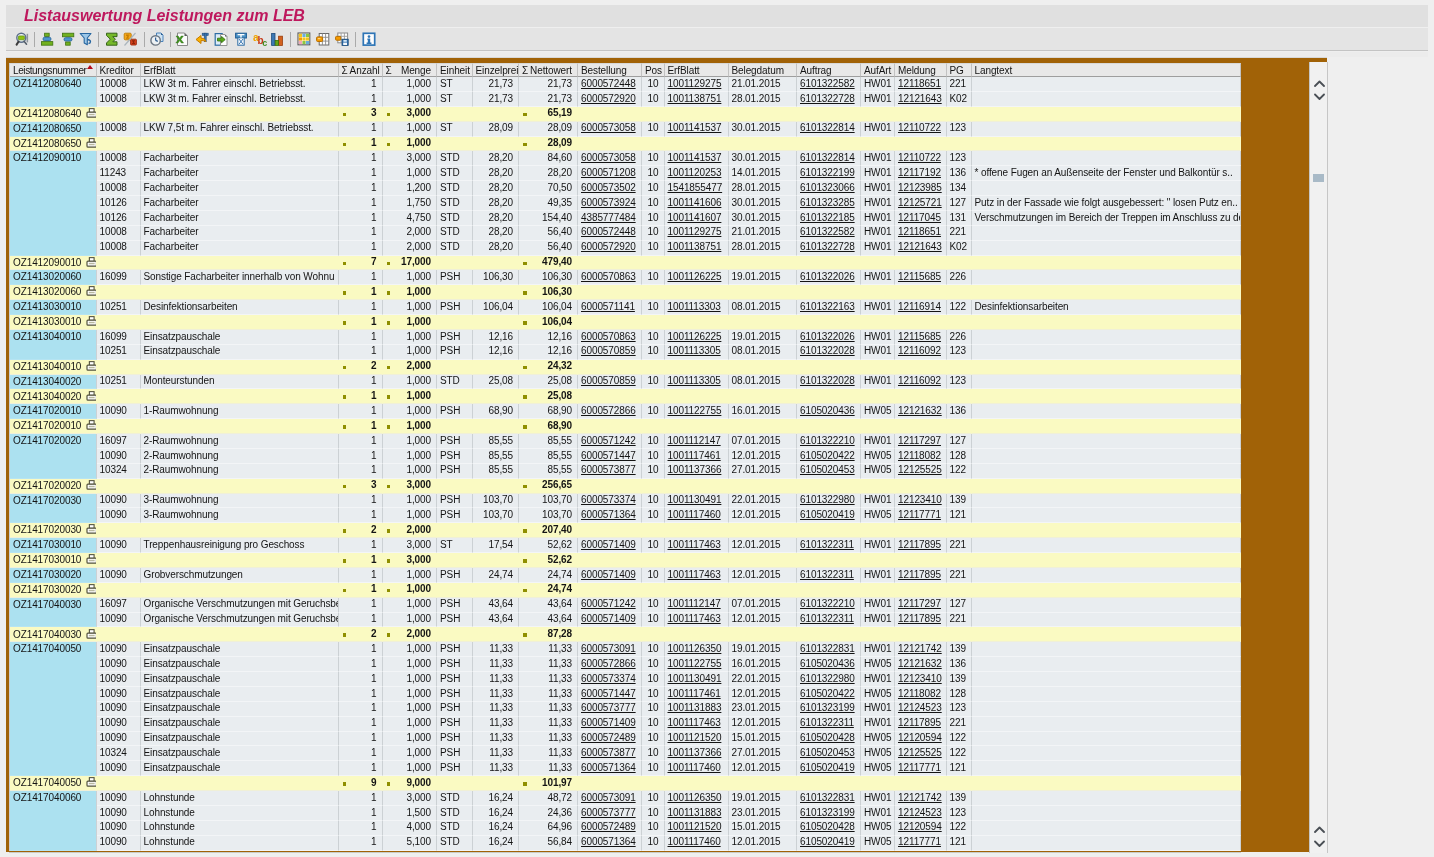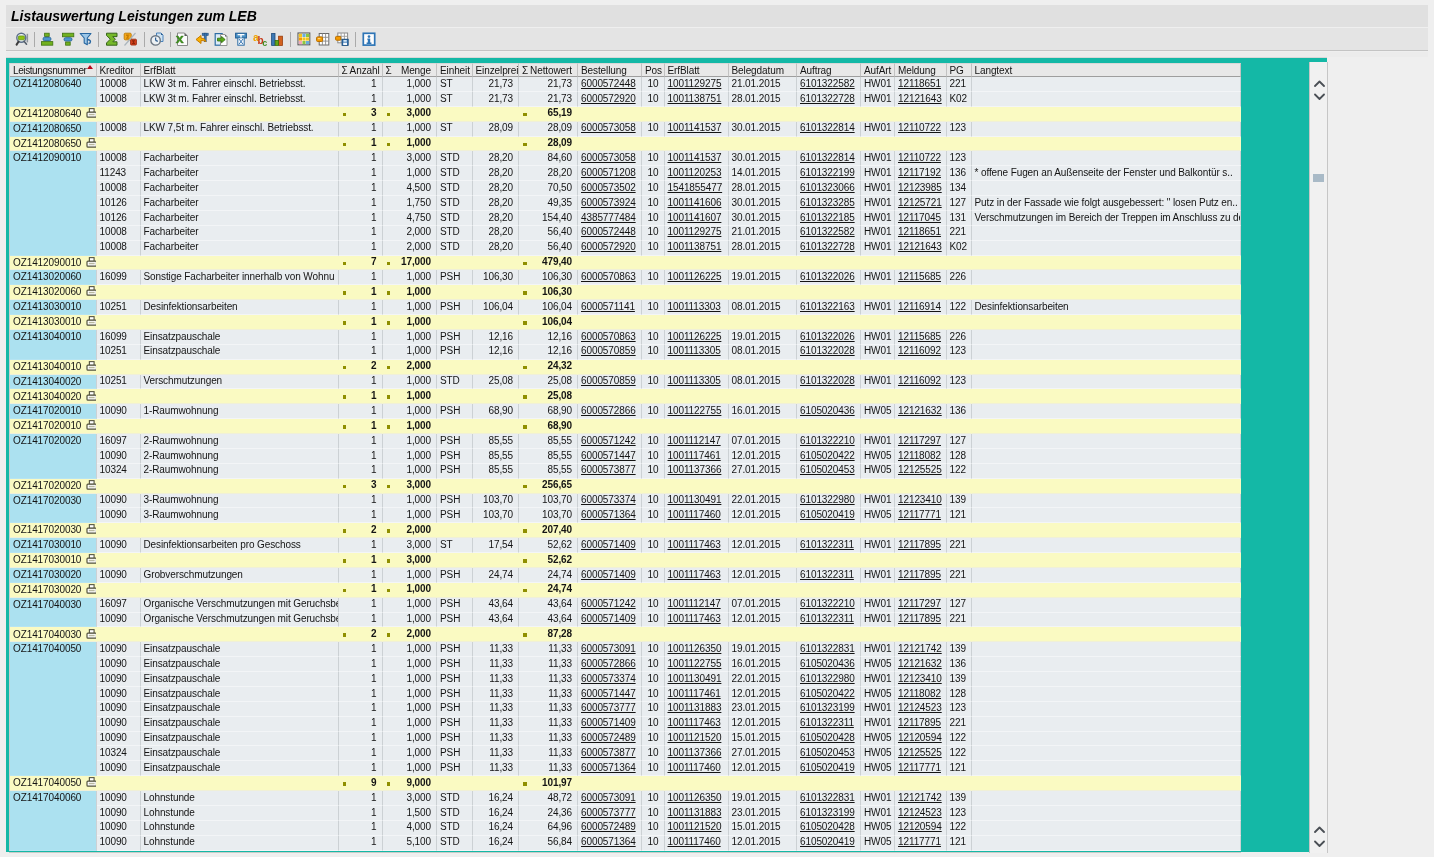--- a/index.html
+++ b/index.html
@@ -1,24 +1,24 @@
 <!DOCTYPE html>
 <html><head><meta charset="utf-8"><title>Listauswertung Leistungen zum LEB</title>
 <style>
 *{margin:0;padding:0;box-sizing:border-box}
 html,body{width:1434px;height:857px;overflow:hidden}
 body{font-family:"Liberation Sans",sans-serif;background:#efefef;position:relative}
 #titlebar{position:absolute;left:6px;top:5px;width:1422px;height:22px;background:#e0e0e0;
- font-size:14px;font-weight:bold;font-style:italic;color:#000000;line-height:22px;padding-left:5px}
+ font-size:16px;font-weight:bold;font-style:italic;color:#be185d;line-height:22px;padding-left:18px}
 #toolbar{position:absolute;left:6px;top:28px;width:1422px;height:23px;background:#e4e4e4;
  border-bottom:1px solid #c4c4c4}
 #toolbar svg.ic{position:absolute;top:4px}
 .tsep{position:absolute;top:4px;width:1px;height:15px;background:#aaa}
 #substrip{position:absolute;left:6px;top:52px;width:1422px;height:5px;background:#ececec}
-#content{position:absolute;left:6px;top:57px;width:1321px;height:795px;background:#14b8a6;border-top:1px solid #d8d8d8}
+#content{position:absolute;left:6px;top:57px;width:1321px;height:795px;background:#a16207;border-top:1px solid #d8d8d8}
 #tblwrap{position:absolute;left:3px;top:5px;width:1232px;height:790px;overflow:hidden;border-bottom:1px solid #c8ccc8}
 table{border-collapse:separate;border-spacing:0;table-layout:fixed;width:1230.5px;font-size:10px;letter-spacing:-0.1px;color:#141414;border-left:1px solid #c9cdd0}
 th{background:#e8e8e8;font-weight:normal;text-align:left;height:14px;border-right:1px solid #c2c2c2;
  border-bottom:1px solid #9e9e9e;border-top:1px solid #d8d8d8;padding:0 5px 0 3px;white-space:nowrap;overflow:hidden;position:relative}
 th.r{text-align:right}
 td{height:14.88px;background:#e9edf0;border-right:1px solid #ccd1d4;border-bottom:1px solid #f3f5f7;
  padding:0 5px 0 3px;white-space:nowrap;overflow:hidden;line-height:12.5px;vertical-align:middle}
 td.r{text-align:right}
 td.k{background:#ace1f0;border-bottom:1px solid #b6e4f2;vertical-align:top;border-right:1px solid #ccd1d4}
 .kc{line-height:13.5px}
@@ -336,21 +336,21 @@
             <td><span class="u">6101322199</span></td>
             <td>HW01</td>
             <td><span class="u">12117192</span></td>
             <td>136</td>
             <td>* offene Fugen an Außenseite der Fenster und Balkontür s..</td>
           </tr>
 <tr>
             <td>10008</td>
             <td>Facharbeiter</td>
             <td class="r">1</td>
-            <td class="r">4,500</td>
+            <td class="r">1,200</td>
             <td>STD</td>
             <td class="r">28,20</td>
             <td class="r">70,50</td>
             <td><span class="u">6000573502</span></td>
             <td class="r">10</td>
             <td><span class="u">1541855477</span></td>
             <td>28.01.2015</td>
             <td><span class="u">6101323066</span></td>
             <td>HW01</td>
             <td><span class="u">12123985</span></td>
@@ -608,21 +608,21 @@
             <td class="t"></td>
             <td class="t"></td>
             <td class="t"></td>
             <td class="t"></td>
           </tr>
 <tr>
             <td class="k" rowspan="1">
               <div class="kc">OZ1413040020</div>
             </td>
             <td>10251</td>
-            <td>Verschmutzungen</td>
+            <td>Monteurstunden</td>
             <td class="r">1</td>
             <td class="r">1,000</td>
             <td>STD</td>
             <td class="r">25,08</td>
             <td class="r">25,08</td>
             <td><span class="u">6000570859</span></td>
             <td class="r">10</td>
             <td><span class="u">1001113305</span></td>
             <td>08.01.2015</td>
             <td><span class="u">6101322028</span></td>
@@ -846,21 +846,21 @@
             <td class="t"></td>
             <td class="t"></td>
             <td class="t"></td>
             <td class="t"></td>
           </tr>
 <tr>
             <td class="k" rowspan="1">
               <div class="kc">OZ1417030010</div>
             </td>
             <td>10090</td>
-            <td>Desinfektionsarbeiten pro Geschoss</td>
+            <td>Treppenhausreinigung pro Geschoss</td>
             <td class="r">1</td>
             <td class="r">3,000</td>
             <td>ST</td>
             <td class="r">17,54</td>
             <td class="r">52,62</td>
             <td><span class="u">6000571409</span></td>
             <td class="r">10</td>
             <td><span class="u">1001117463</span></td>
             <td>12.01.2015</td>
             <td><span class="u">6101322311</span></td>

